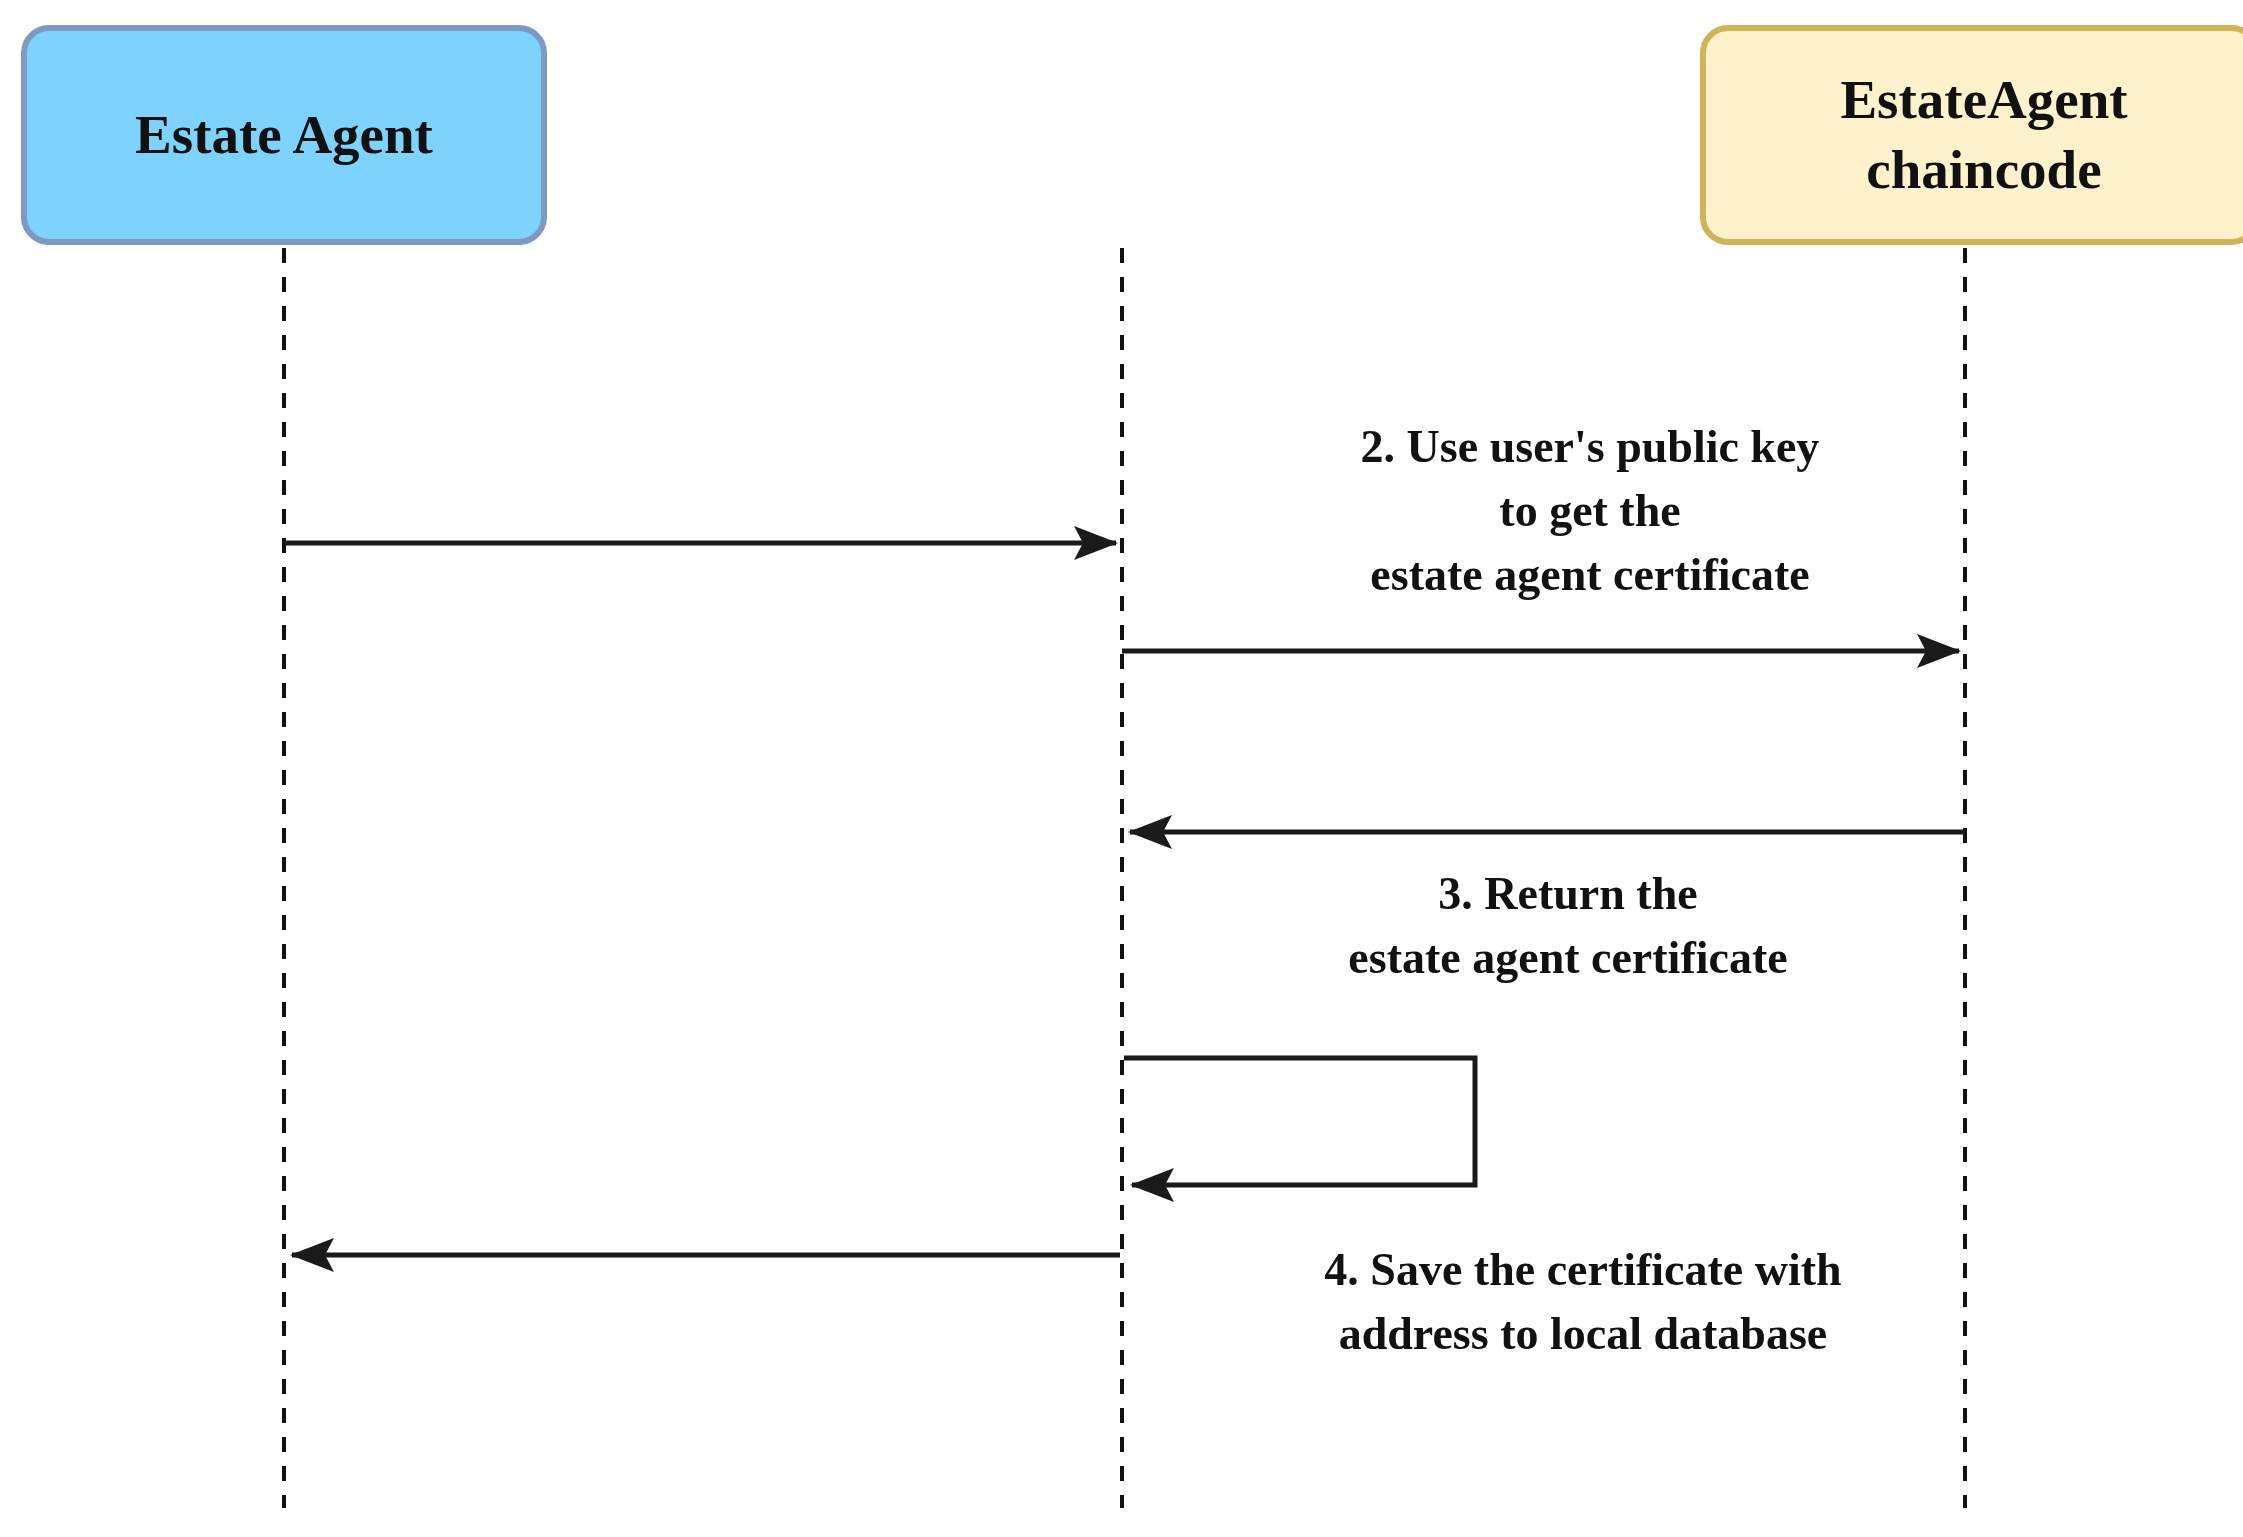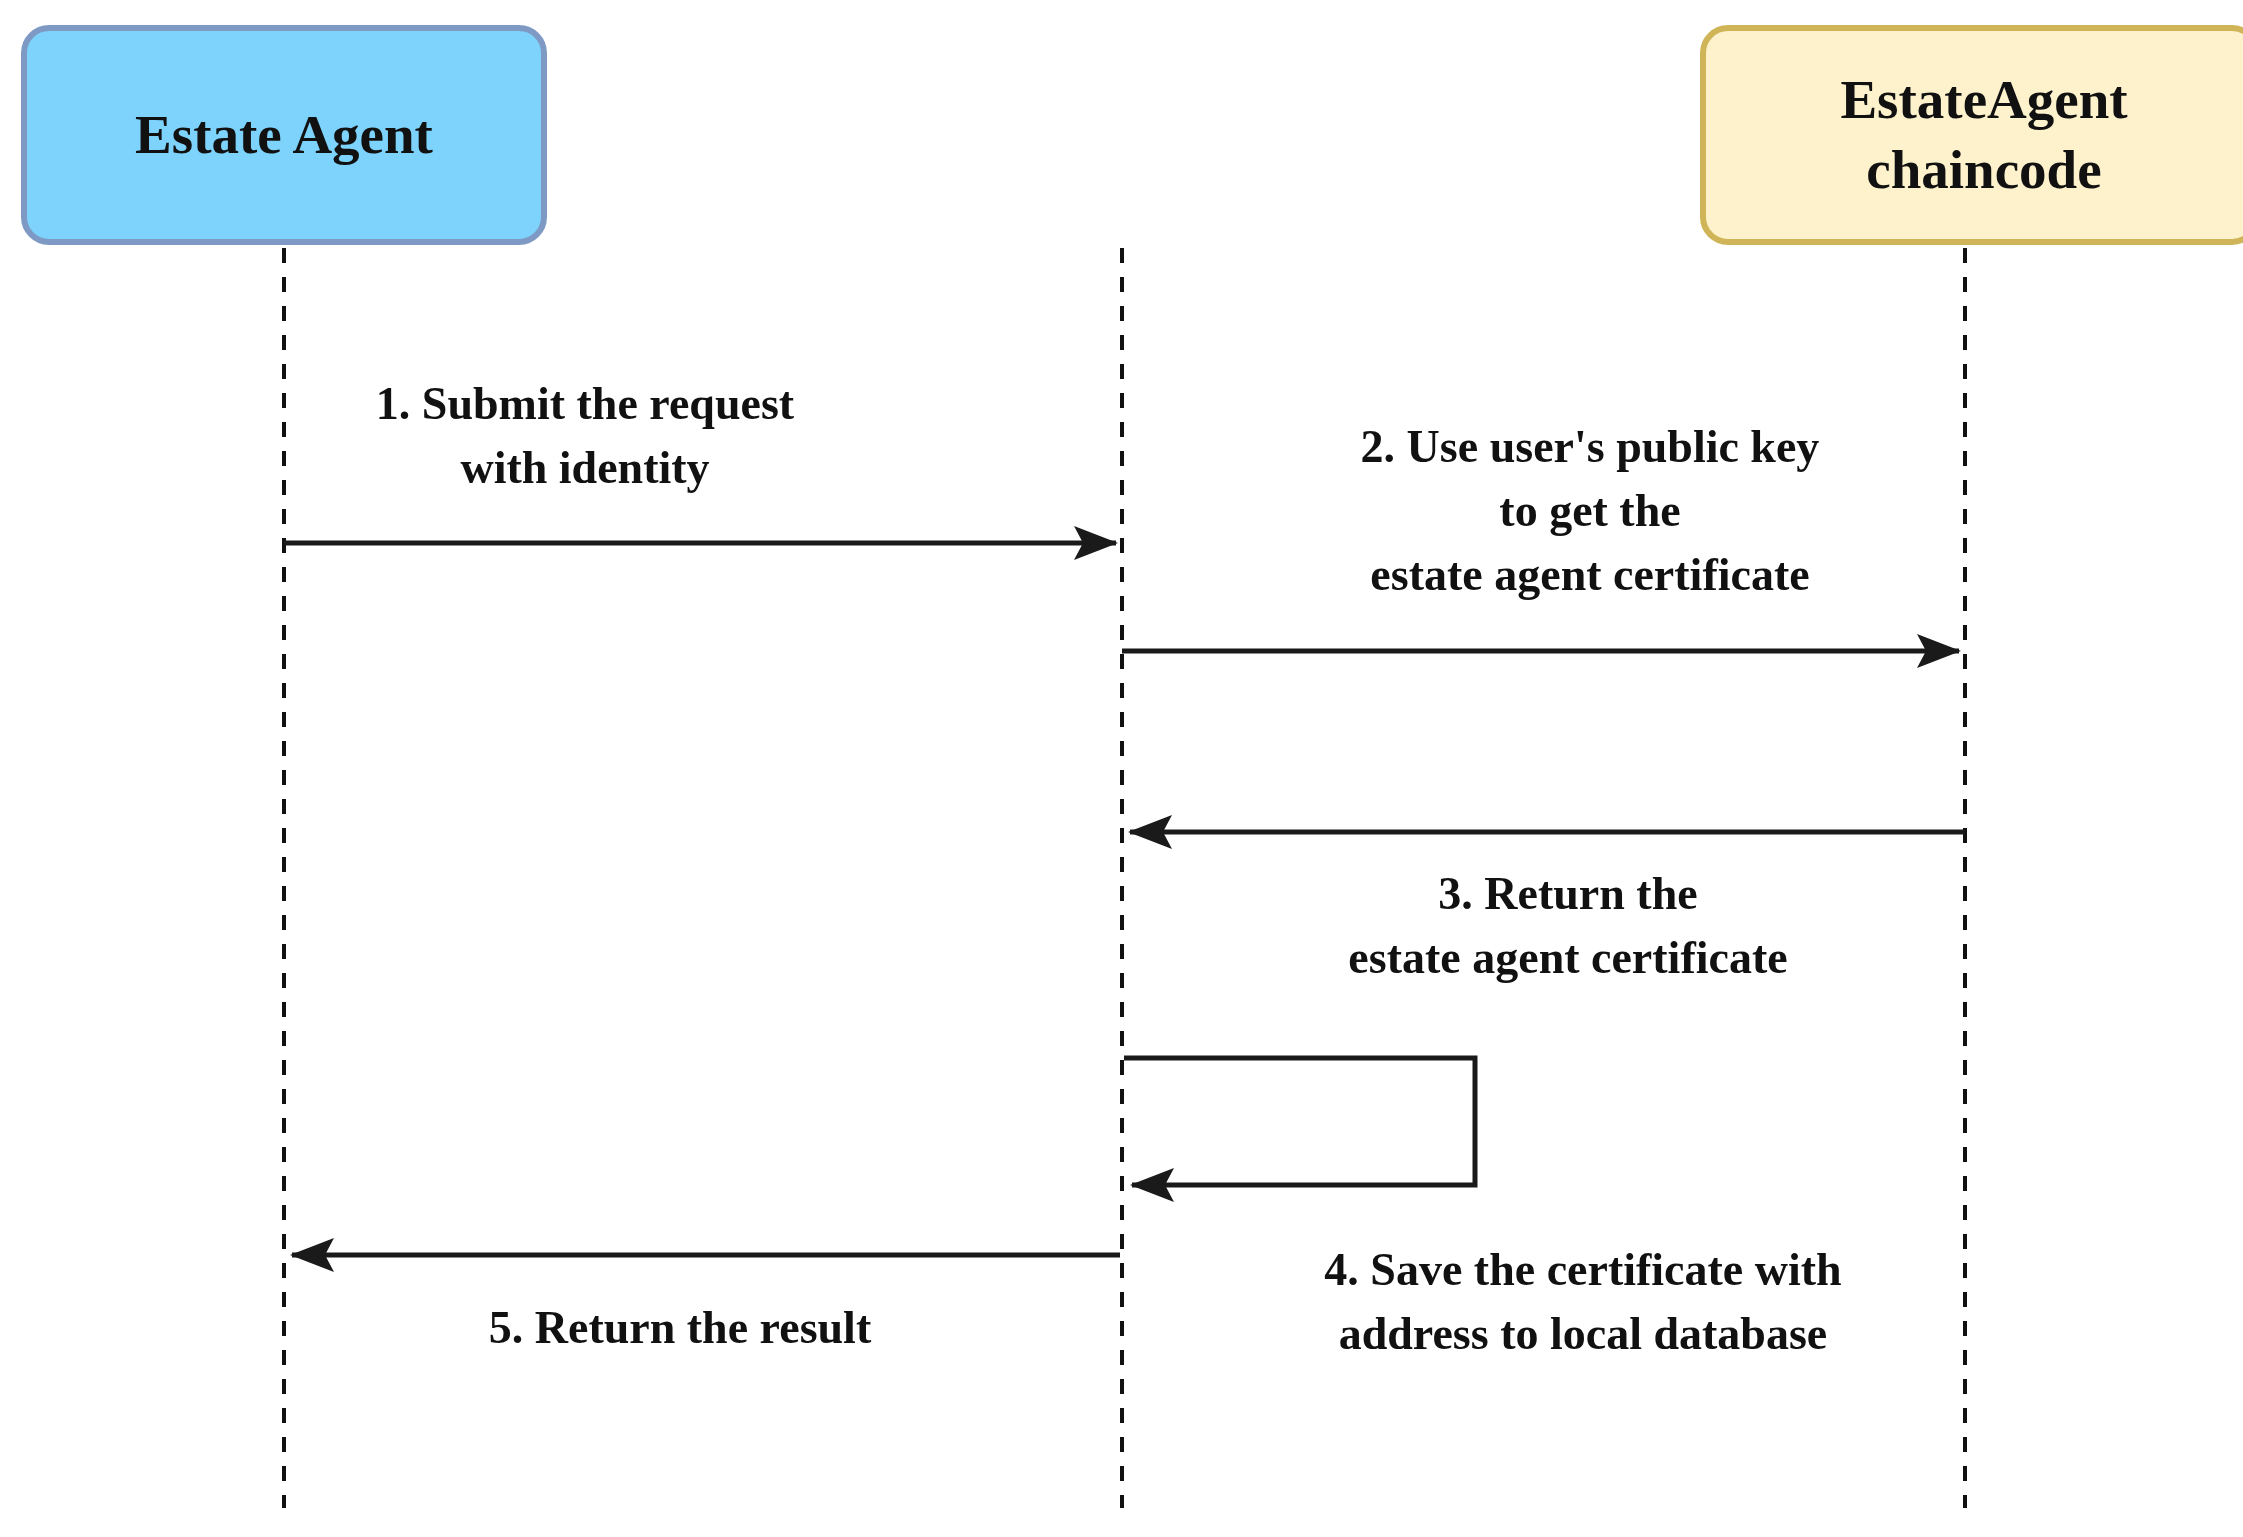--- a/index.html
+++ b/index.html
@@ -86,24 +86,21 @@
   </svg>
 
   <div class="actor actor-ea">
     <span>Estate Agent</span>
   </div>
   <div class="actor actor-cc">
     <span>EstateAgent
 chaincode</span>
   </div>
 
-  <div class="msg-label label-1">1. Submit the request
-with identity</div>
   <div class="msg-label label-2">2. Use user's public key
 to get the
 estate agent certificate</div>
   <div class="msg-label label-3">3. Return the
 estate agent certificate</div>
   <div class="msg-label label-4">4. Save the certificate with
 address to local database</div>
-  <div class="msg-label label-5">5. Return the result</div>
 
 </div>
 
 </body></html>

